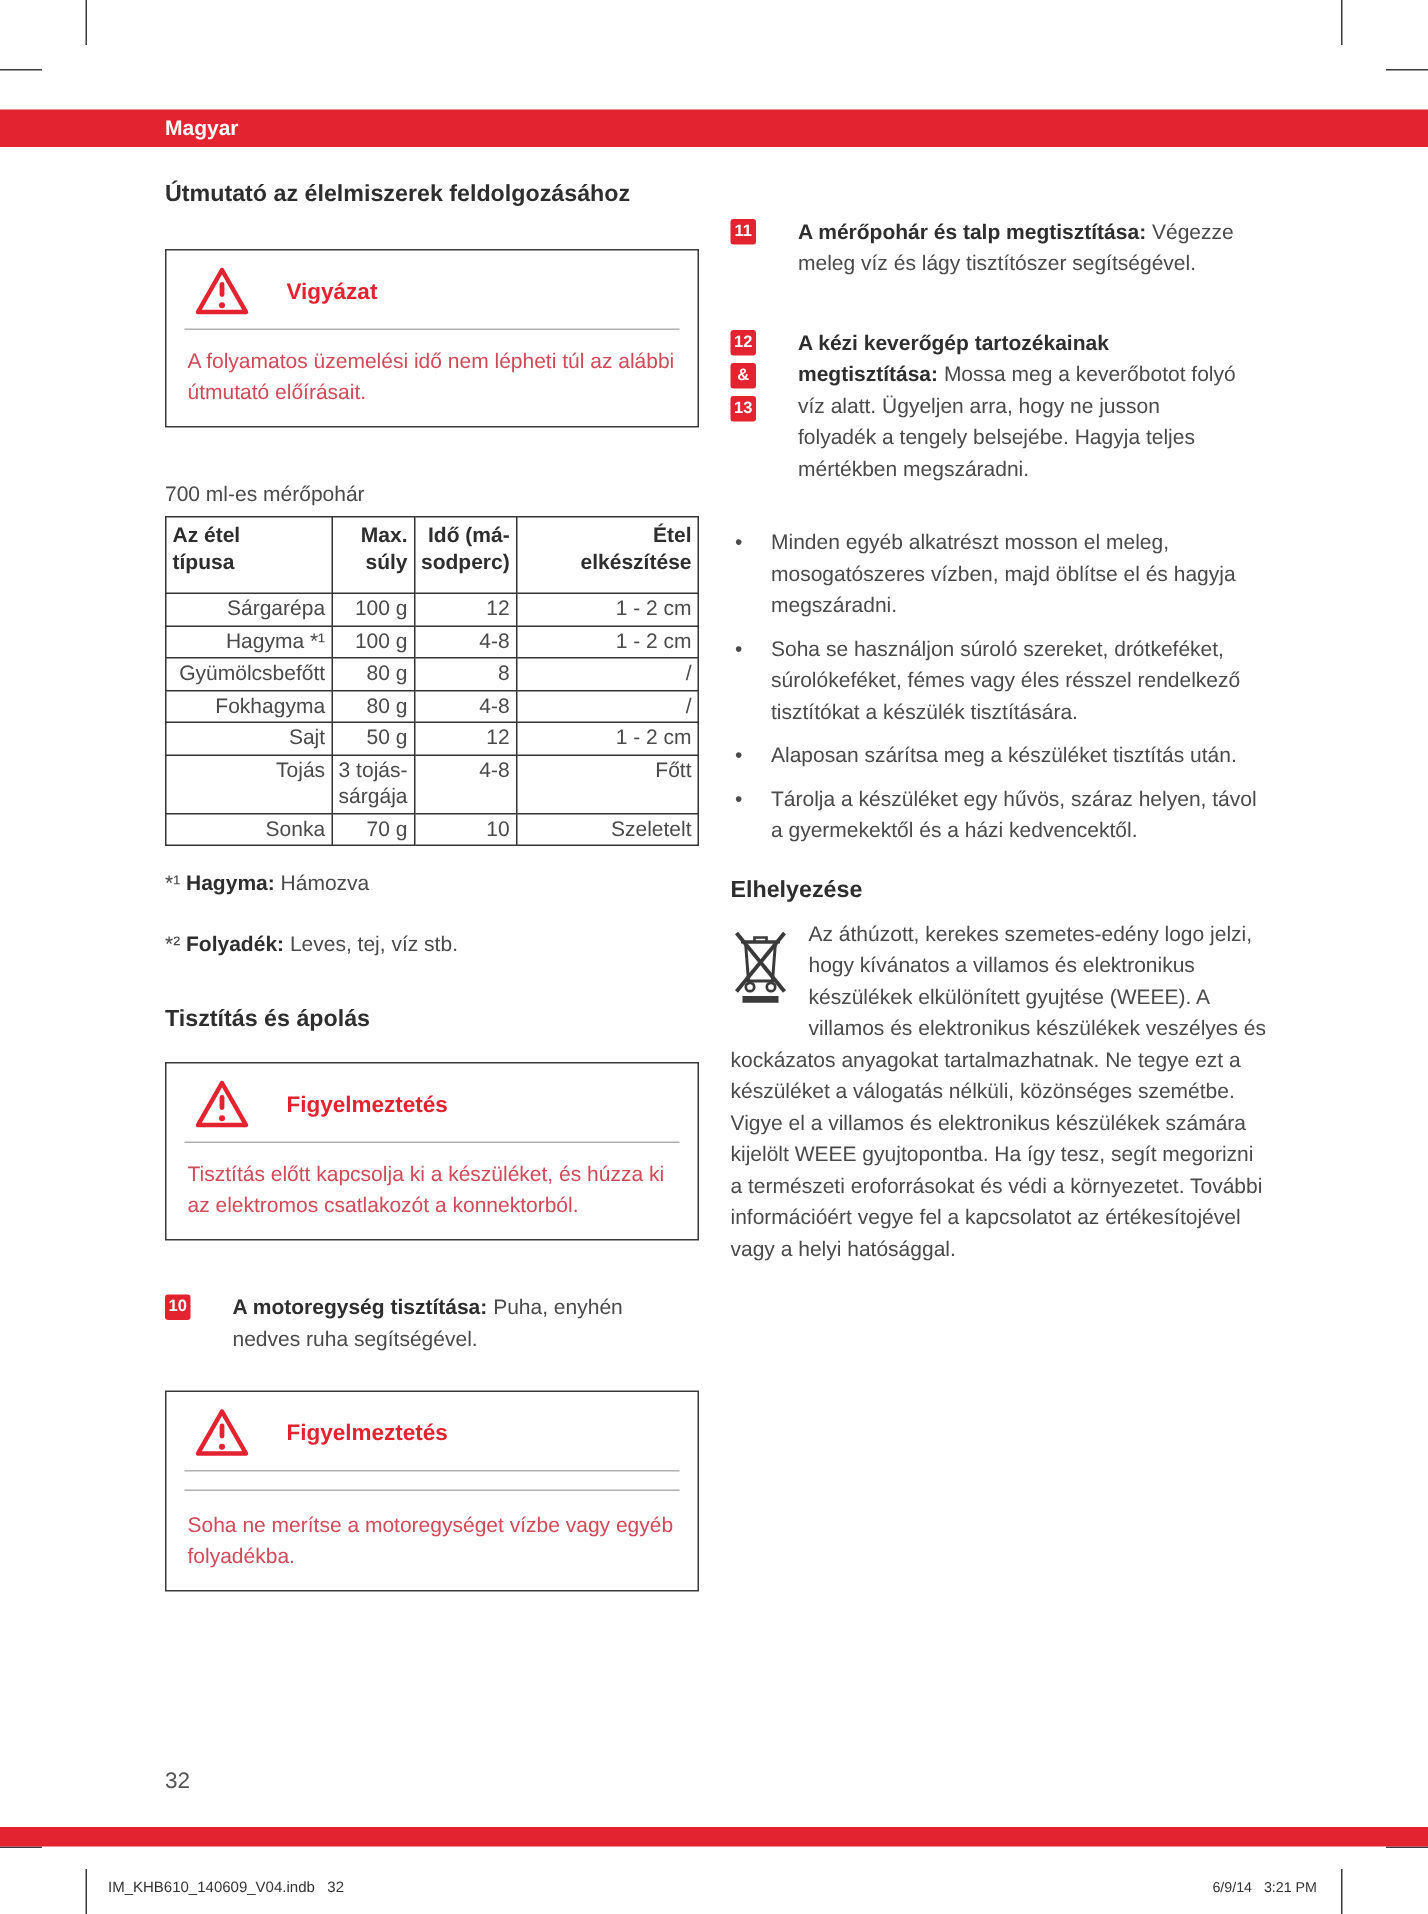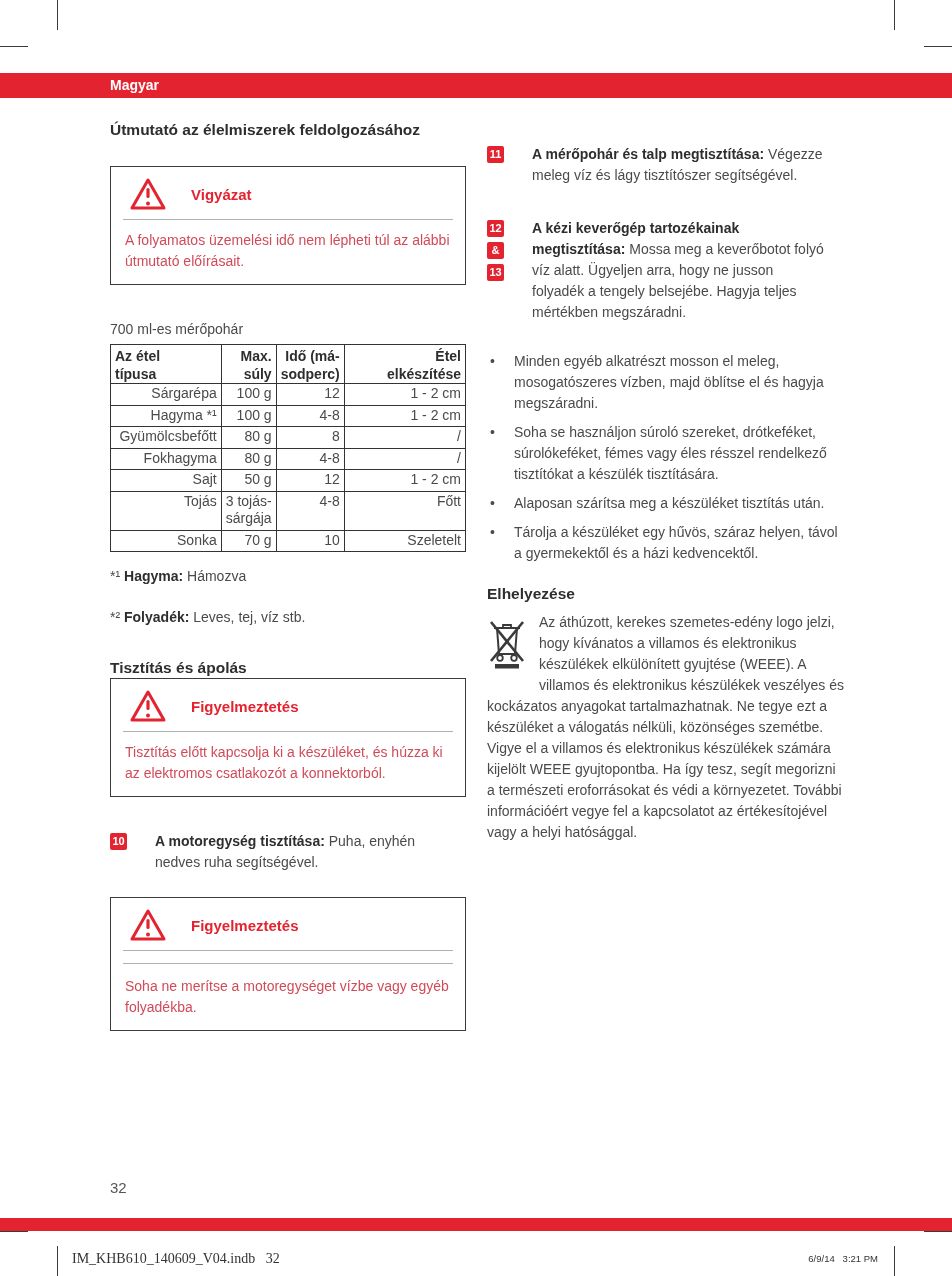--- a/index.html
+++ b/index.html
@@ -21,35 +21,35 @@
   .crop.h{width:28px;height:1px;}
   
   .lang-bar{position:absolute;left:0;top:73px;width:100%;height:25px;background:var(--accent);padding-left:36px;}
   .lang-bar span{position:absolute;left:110px;top:0;line-height:25px;color:#fff;font-weight:700;font-size:14px;}
   .bottom-bar{position:absolute;left:0;top:1218px;width:100%;height:13px;background:var(--accent);}
   
   .col{position:absolute;}
   .col-left{left:110px;top:120px;width:356px;}
   .col-right{left:487px;top:128px;width:358px;}
   .h-main{font-size:15.5px;font-weight:700;color:var(--ink-bold);margin:0;line-height:20px;}
-  .mb8{margin-bottom:8px;}.mb18{}.mb20{margin-bottom:20px;}.mb26{margin-bottom:26px;}.mb28{margin-bottom:28px;}
+  .mb8{margin-bottom:8px;}.mb18{margin-bottom:18px;}.mb20{margin-bottom:20px;}.mb26{margin-bottom:26px;}.mb28{margin-bottom:28px;}
   .mb32{margin-bottom:32px;}.mb34{margin-bottom:34px;}
   .mt30{margin-top:30px;}.mt20{margin-top:20px;}
   
   .warnbox{border:1px solid #3a3a3a;padding:8px 12px 12px;}
   .warnhead{display:flex;align-items:center;gap:24px;padding:2px 0 8px 6px;border-bottom:1px solid #b0b0b0;}
   .warn-icon{color:var(--accent);display:inline-flex;}
   .warntitle{color:var(--accent);font-weight:700;font-size:15px;}
   .warnbody{color:var(--warnred);margin:10px 2px 0;line-height:21px;}
   .warn-divider{height:1px;background:#b0b0b0;margin:12px 0;}
   
   .caption{margin:0 0 4px;}
   .food-table{border-collapse:collapse;width:356px;font-size:14px;color:var(--ink);margin:0 0 14px;}
   .food-table th,.food-table td{border:1px solid #333;padding:1px 4px 2px;vertical-align:top;white-space:pre-line;line-height:17.5px;text-align:right;}
-  .food-table th{font-weight:700;color:var(--ink-bold);text-align:left;padding-top:3px;padding-bottom:0;}
+  .food-table th{font-weight:700;color:var(--ink-bold);text-align:left;padding-top:3px;padding-bottom:12px;}
   .food-table th.num,.food-table td.num{text-align:right;}
   .food-table td.ta-l{text-align:center;}
   
   .footnote{margin:0 0 20px;}
   .footnote b{color:var(--ink-bold);}
   
   .step{position:relative;padding-left:29px;}
   .step p{margin:16px;line-height:21px;}
   .step b{color:var(--ink-bold);}
   .badge{width:17px;height:17px;background:var(--accent);color:#fff;font-size:11px;font-weight:700;
@@ -58,21 +58,21 @@
   .badge-stack{position:absolute;left:0;top:2px;display:flex;flex-direction:column;gap:5px;}
   
   .bullet-item{position:relative;padding-left:27px;margin-bottom:8px;}
   .bullet-glyph{position:absolute;left:3px;top:0;}
   .bullet-item p{margin:0;line-height:21px;}
   
   .disposal-body p{margin:0;line-height:21px;}
   .weee-icon{float:left;margin:3px 12px 2px 0;}
   
   .pageno{position:absolute;left:110px;top:1177px;font-size:15px;color:#555;}
-  .footer-left{position:absolute;left:72px;top:1248px;font-size:14px;color:#333;white-space:pre;font-family:Liberation Serif, serif;}
+  .footer-left{position:absolute;left:72px;top:1248px;font-size:10px;color:#333;white-space:pre;}
   .footer-right{position:absolute;right:74px;top:1248px;font-size:9.5px;color:#333;white-space:pre;}
 </style>
 </head>
 <body>
 
 <div class="page">
 
   <div class="crop v" style="left:57px;top:0;"></div>
   <div class="crop h" style="left:0;top:46px;"></div>
   <div class="crop v" style="left:894px;top:0;"></div>

